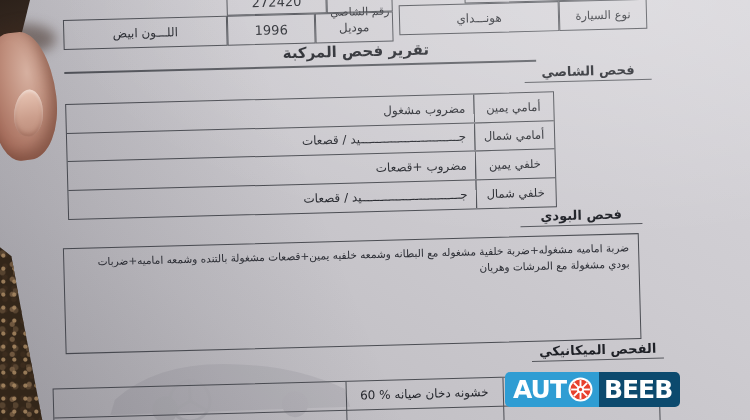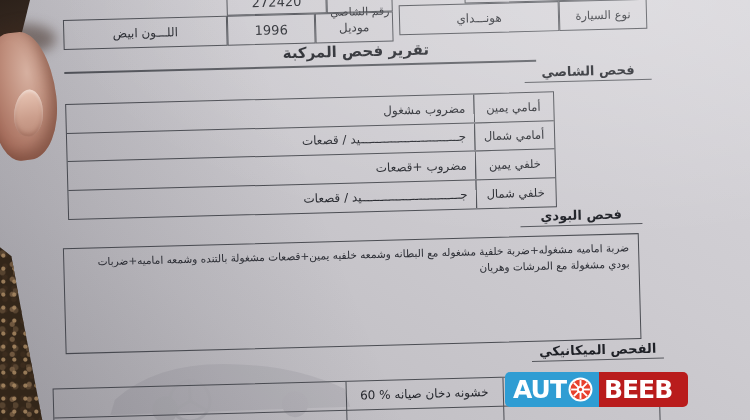--- a/index.html
+++ b/index.html
@@ -65,22 +65,22 @@
       radial-gradient(circle at 30% 20%,rgba(168,136,98,0.85) 0 1.5px,transparent 2.6px),
       radial-gradient(circle at 72% 62%,rgba(126,99,72,0.8) 0 2px,transparent 3.2px),
       radial-gradient(circle at 18% 70%,rgba(90,70,50,0.9) 0 2.4px,transparent 3.8px),
       radial-gradient(circle at 55% 38%,rgba(60,44,30,0.95) 0 2px,transparent 3.4px);
     background-size:11px 13px,17px 15px,13px 19px,9px 11px;
     clip-path:polygon(0 4%,26% 9%,52% 44%,96% 100%,0 100%);}
   
   .logo{position:absolute;left:505px;top:372px;height:35px;display:flex;align-items:stretch;text-align:center;}
   .logo-blue{background:#2f9dd3;border-radius:5px 0 0 5px;display:flex;align-items:center;
              padding:2px 5px 2px 8px;}
-  .logo-orange{background:#b91c1c;border-radius:0 5px 5px 0;display:flex;align-items:center;
-             padding:2px 16px 2px 5px;}
+  .logo-orange{background:#0c4a6e;border-radius:0 5px 5px 0;display:flex;align-items:center;
+             padding:2px 8px 2px 5px;}
   .logo-txt{color:#fff;font-weight:bold;font-size:25px;letter-spacing:-1px;
             font-family:"DejaVu Sans",sans-serif;line-height:1;}
   .wheel{margin:0 1px 0 2px;display:block;}
 </style>
 </head>
 <body>
 
 <div class="page">
 
   <div class="paper-wrap">

